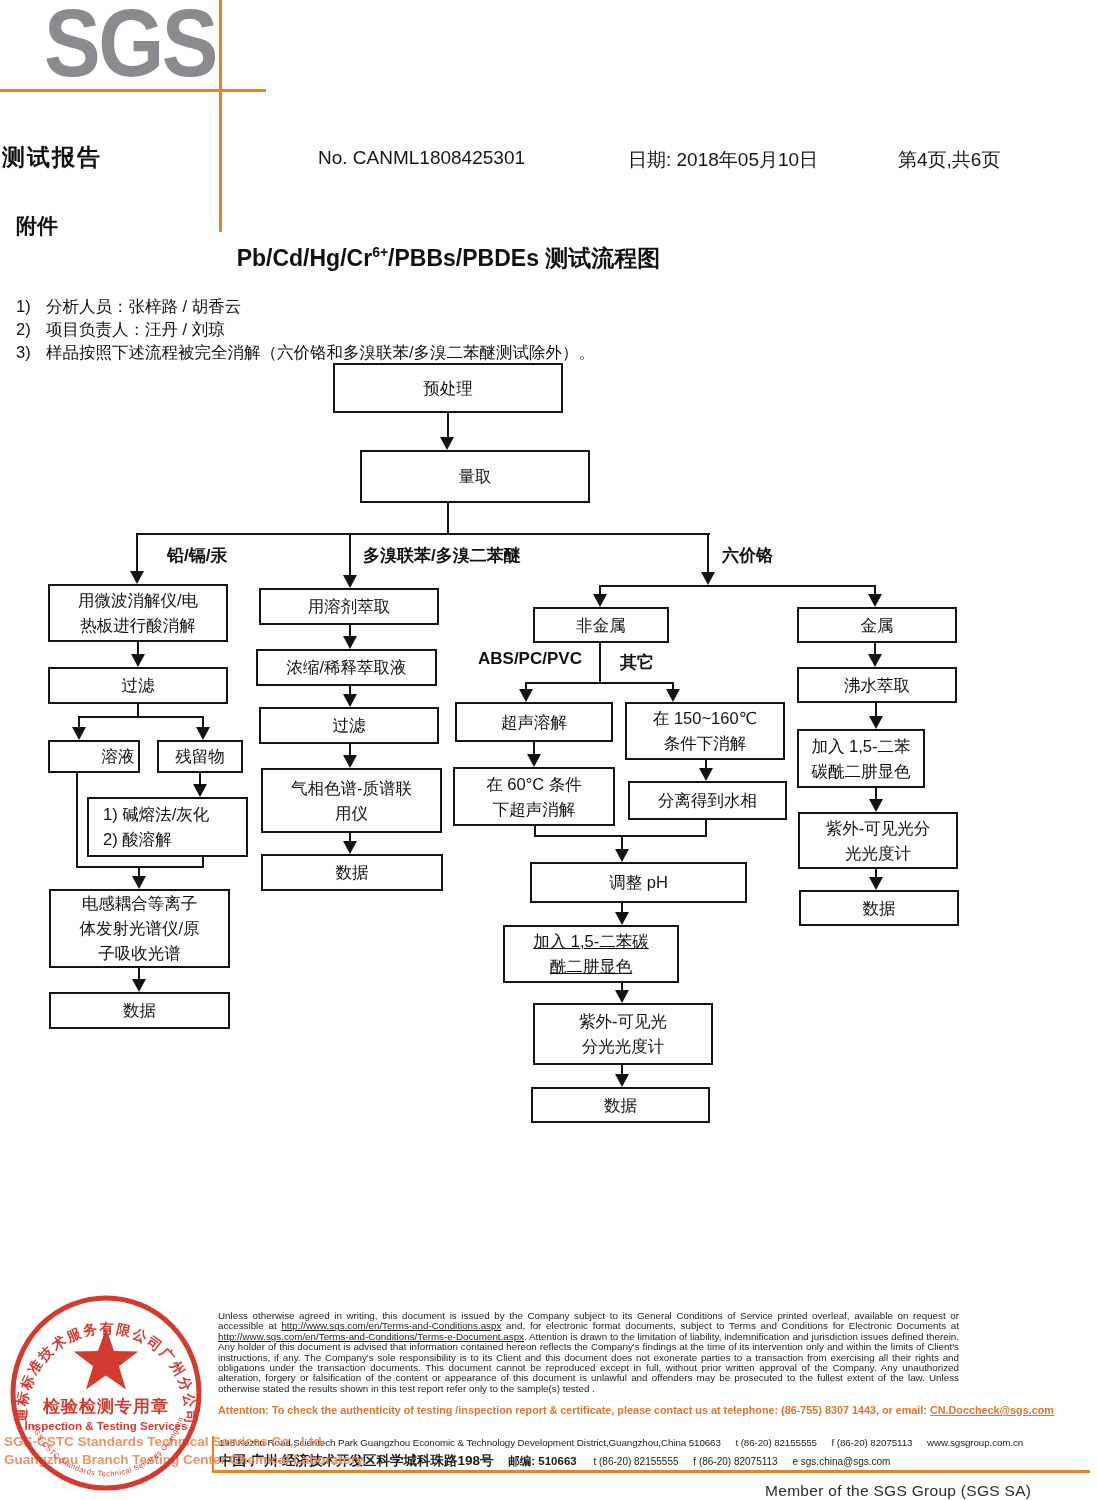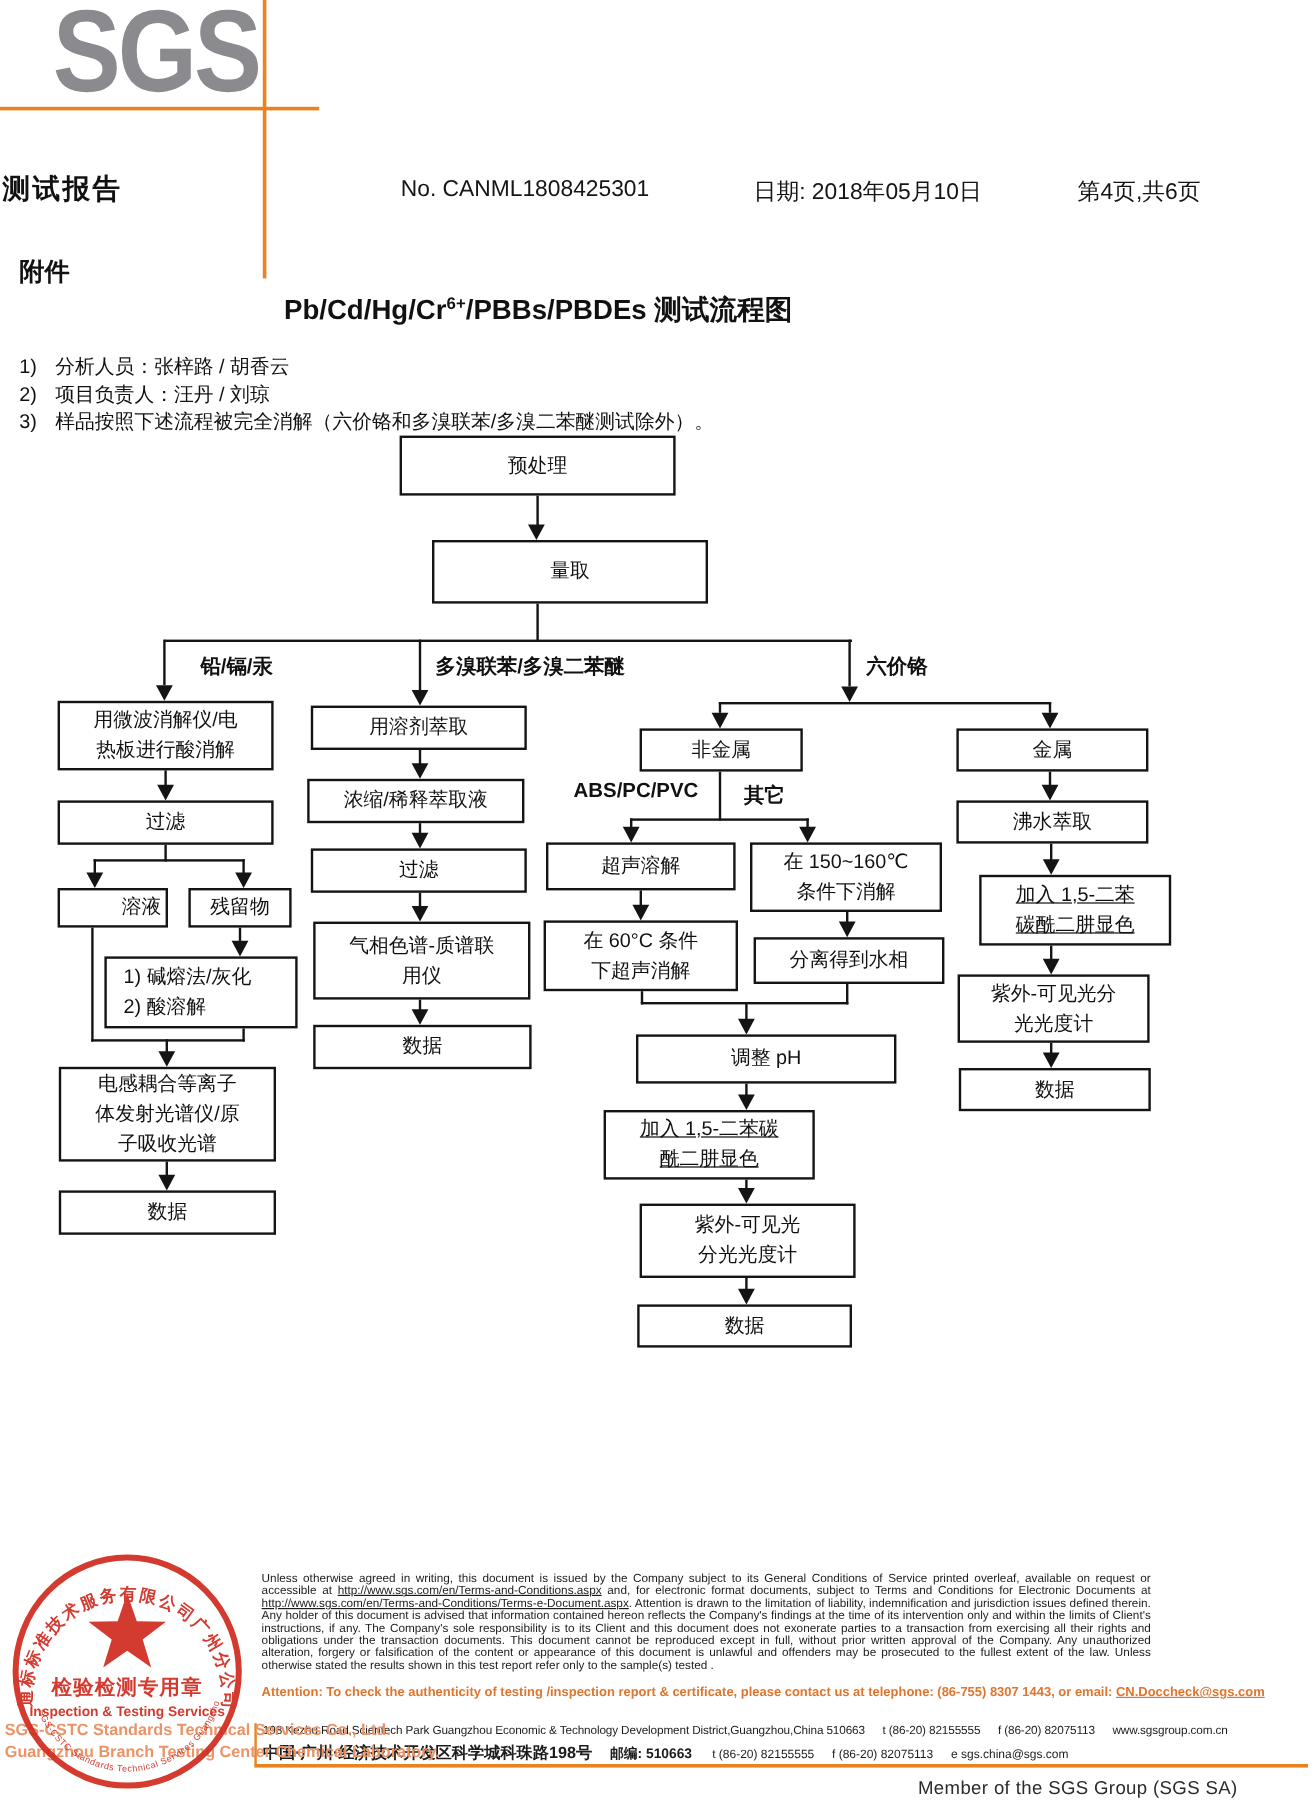--- a/index.html
+++ b/index.html
@@ -47,21 +47,21 @@
 </style>
 </head>
 <body>
 
 <div class="page">
 
   <div class="logo">SGS</div>
   <div class="orange-h" style="left:0;top:89px;width:266px;height:3px;"></div>
   <div class="orange-v" style="left:219px;top:0;width:3px;height:232px;"></div>
   <div class="hdr-title">测试报告</div>
-  <div class="hdr-item" style="left:334px;text-align:right;">No. CANML1808425301</div>
+  <div class="hdr-item" style="left:318px;text-align:right;">No. CANML1808425301</div>
   <div class="hdr-item" style="left:628px;">日期: 2018年05月10日</div>
   <div class="hdr-item" style="left:898px;">第4页,共6页</div>
 
   <div class="sec-heading">附件</div>
   <div class="doc-title"><span>Pb/Cd/Hg/Cr</span><sup>6+</sup><span>/PBBs/PBDEs 测试流程图</span></div>
   <div class="notes">
     <div class="note-row">
         <span class="note-num">1)</span>
         <span>分析人员：张梓路 / 胡香云</span>
       </div>
@@ -106,21 +106,21 @@
 下超声消解</div>
   <div class="fbox" style="left:628px;top:781px;width:159px;height:39px;">分离得到水相</div>
   <div class="fbox" style="left:530px;top:862px;width:217px;height:41px;">调整 pH</div>
   <div class="fbox" style="left:503px;top:925px;width:176px;height:58px;text-decoration:underline;">加入 1,5-二苯碳
 酰二肼显色</div>
   <div class="fbox" style="left:533px;top:1003px;width:180px;height:62px;">紫外-可见光
 分光光度计</div>
   <div class="fbox" style="left:531px;top:1087px;width:179px;height:36px;">数据</div>
 
   <div class="fbox" style="left:797px;top:667px;width:160px;height:36px;">沸水萃取</div>
-  <div class="fbox" style="left:816px;top:729px;width:160px;height:59px;text-decoration:underline;">加入 1,5-二苯
+  <div class="fbox" style="left:797px;top:729px;width:128px;height:59px;">加入 1,5-二苯
 碳酰二肼显色</div>
   <div class="fbox" style="left:798px;top:812px;width:160px;height:57px;">紫外-可见光分
 光光度计</div>
   <div class="fbox" style="left:799px;top:890px;width:160px;height:36px;">数据</div>
 
   <div class="flabel" style="left:167px;top:544px;">铅/镉/汞</div>
   <div class="flabel" style="left:363px;top:544px;">多溴联苯/多溴二苯醚</div>
   <div class="flabel" style="left:722px;top:544px;">六价铬</div>
   <div class="flabel" style="left:478px;top:649px;">ABS/PC/PVC</div>
   <div class="flabel" style="left:620px;top:651px;">其它</div>

